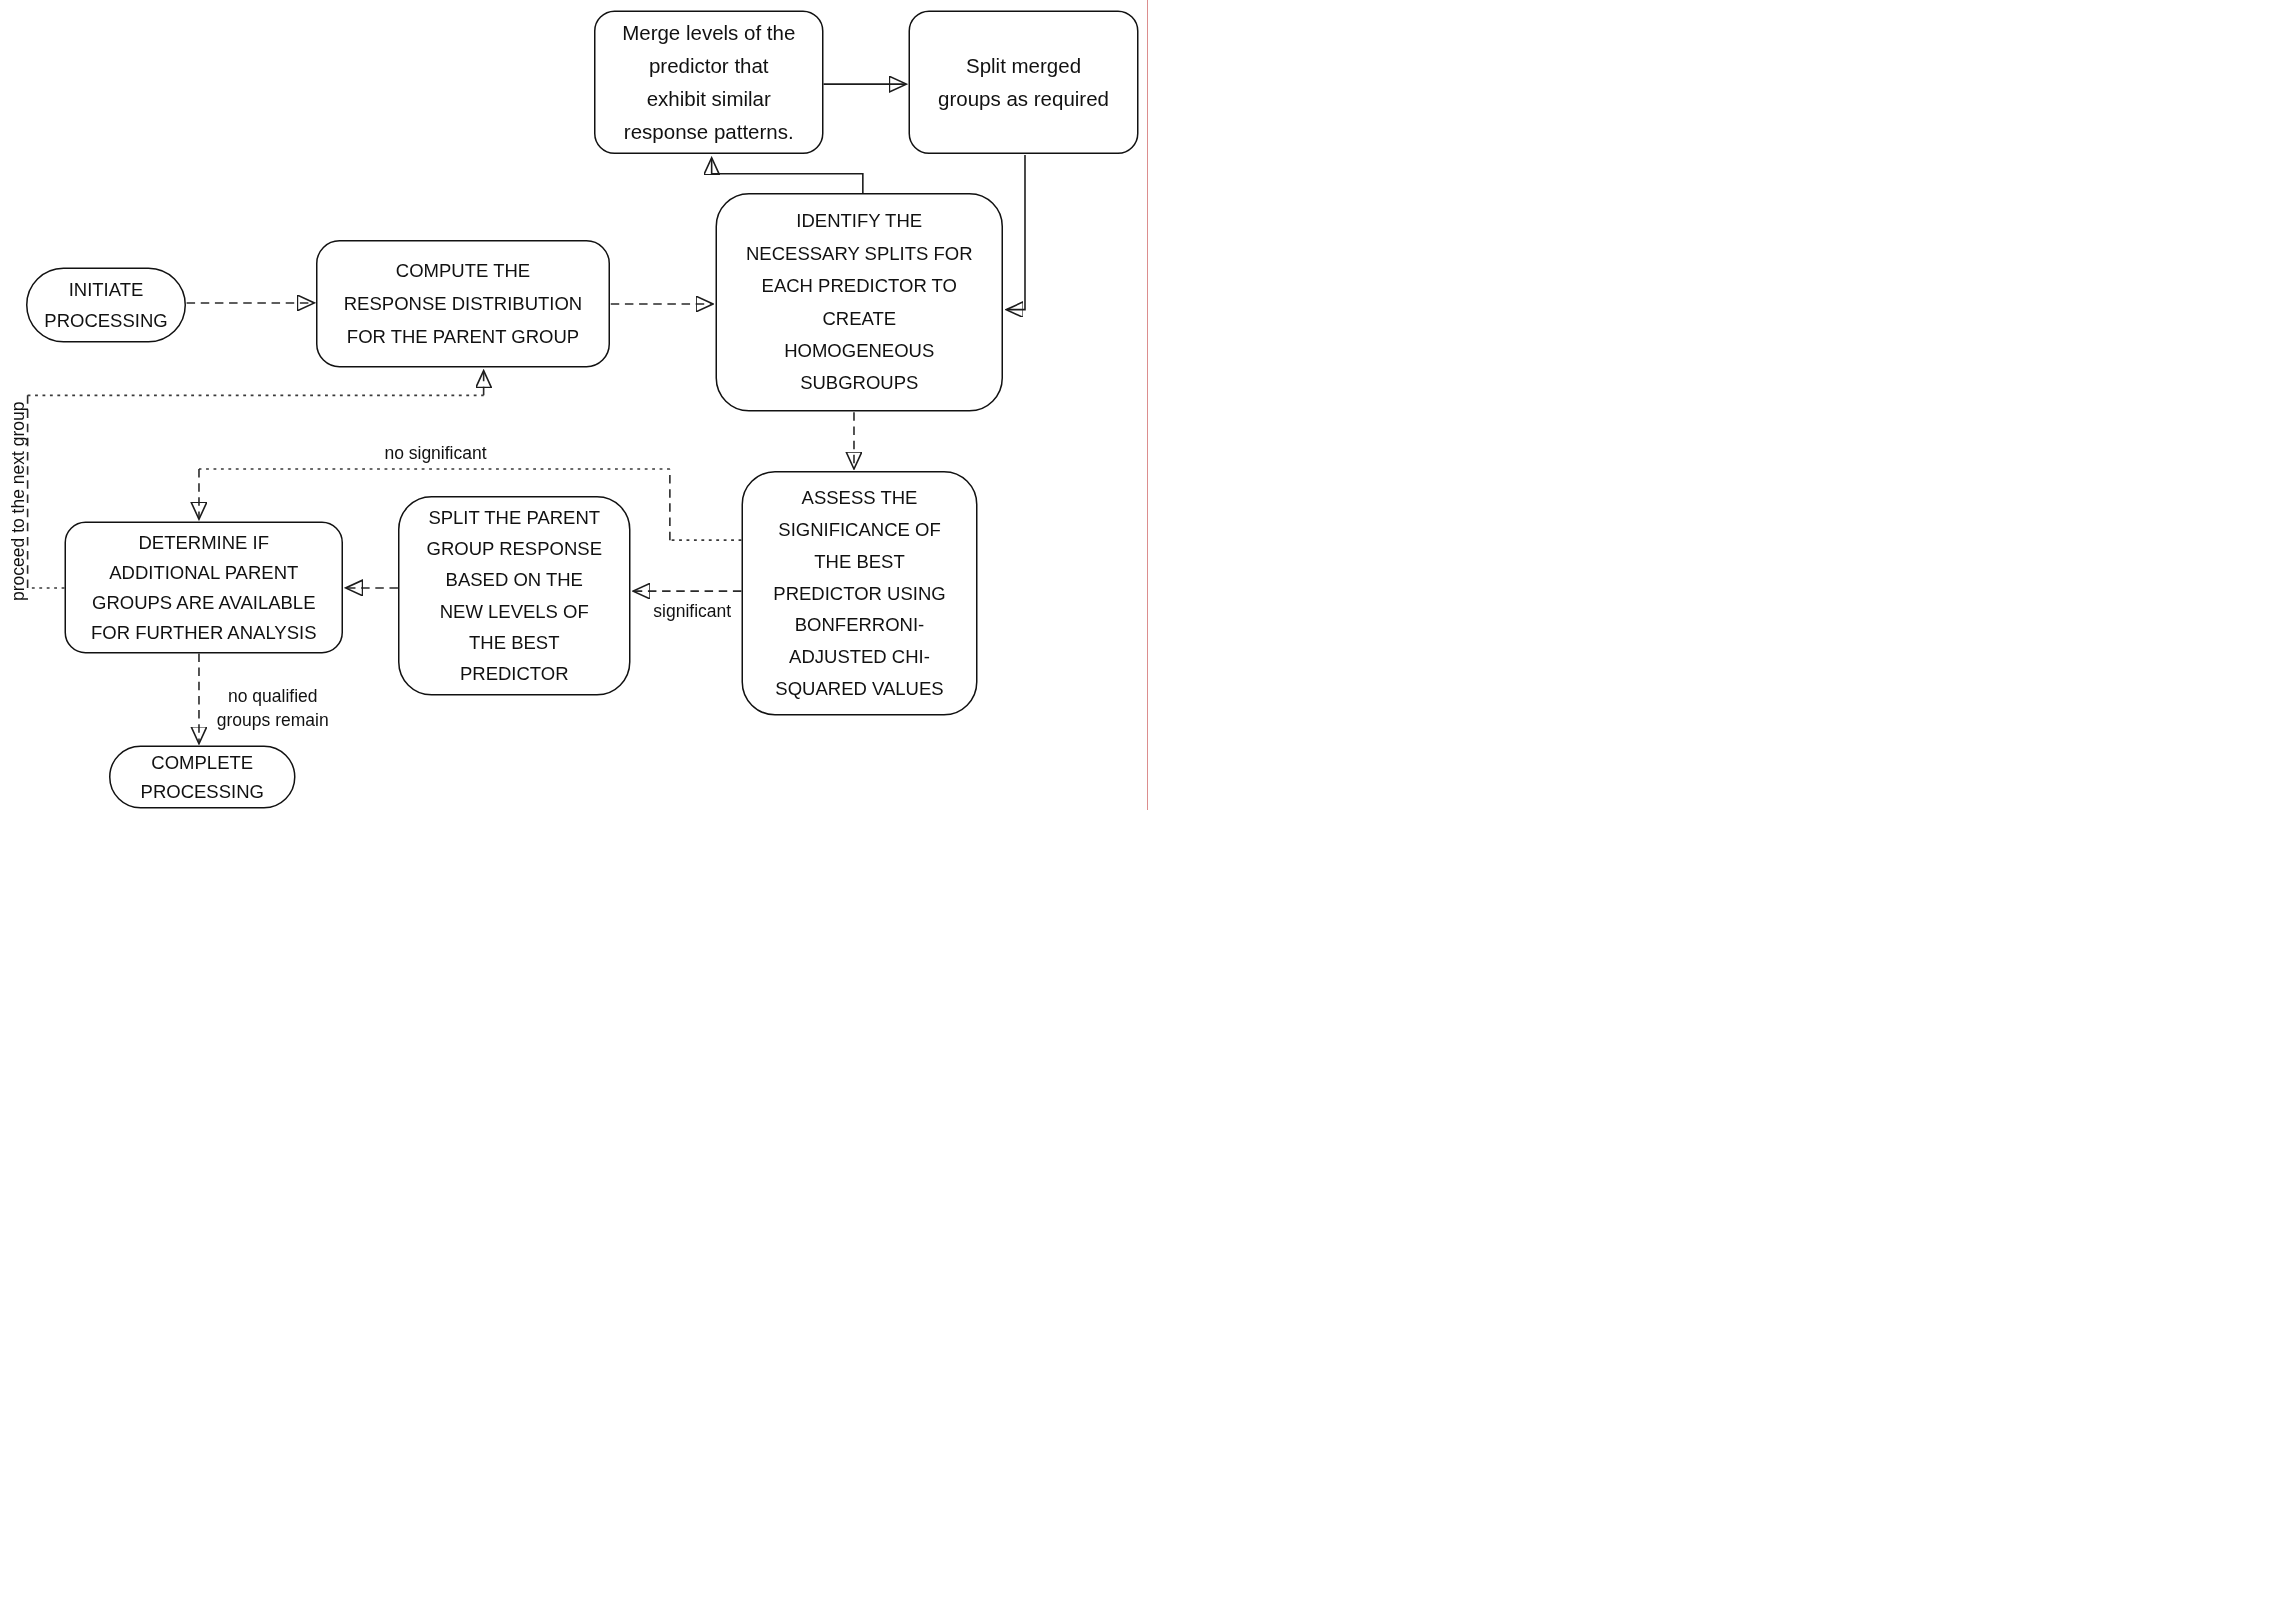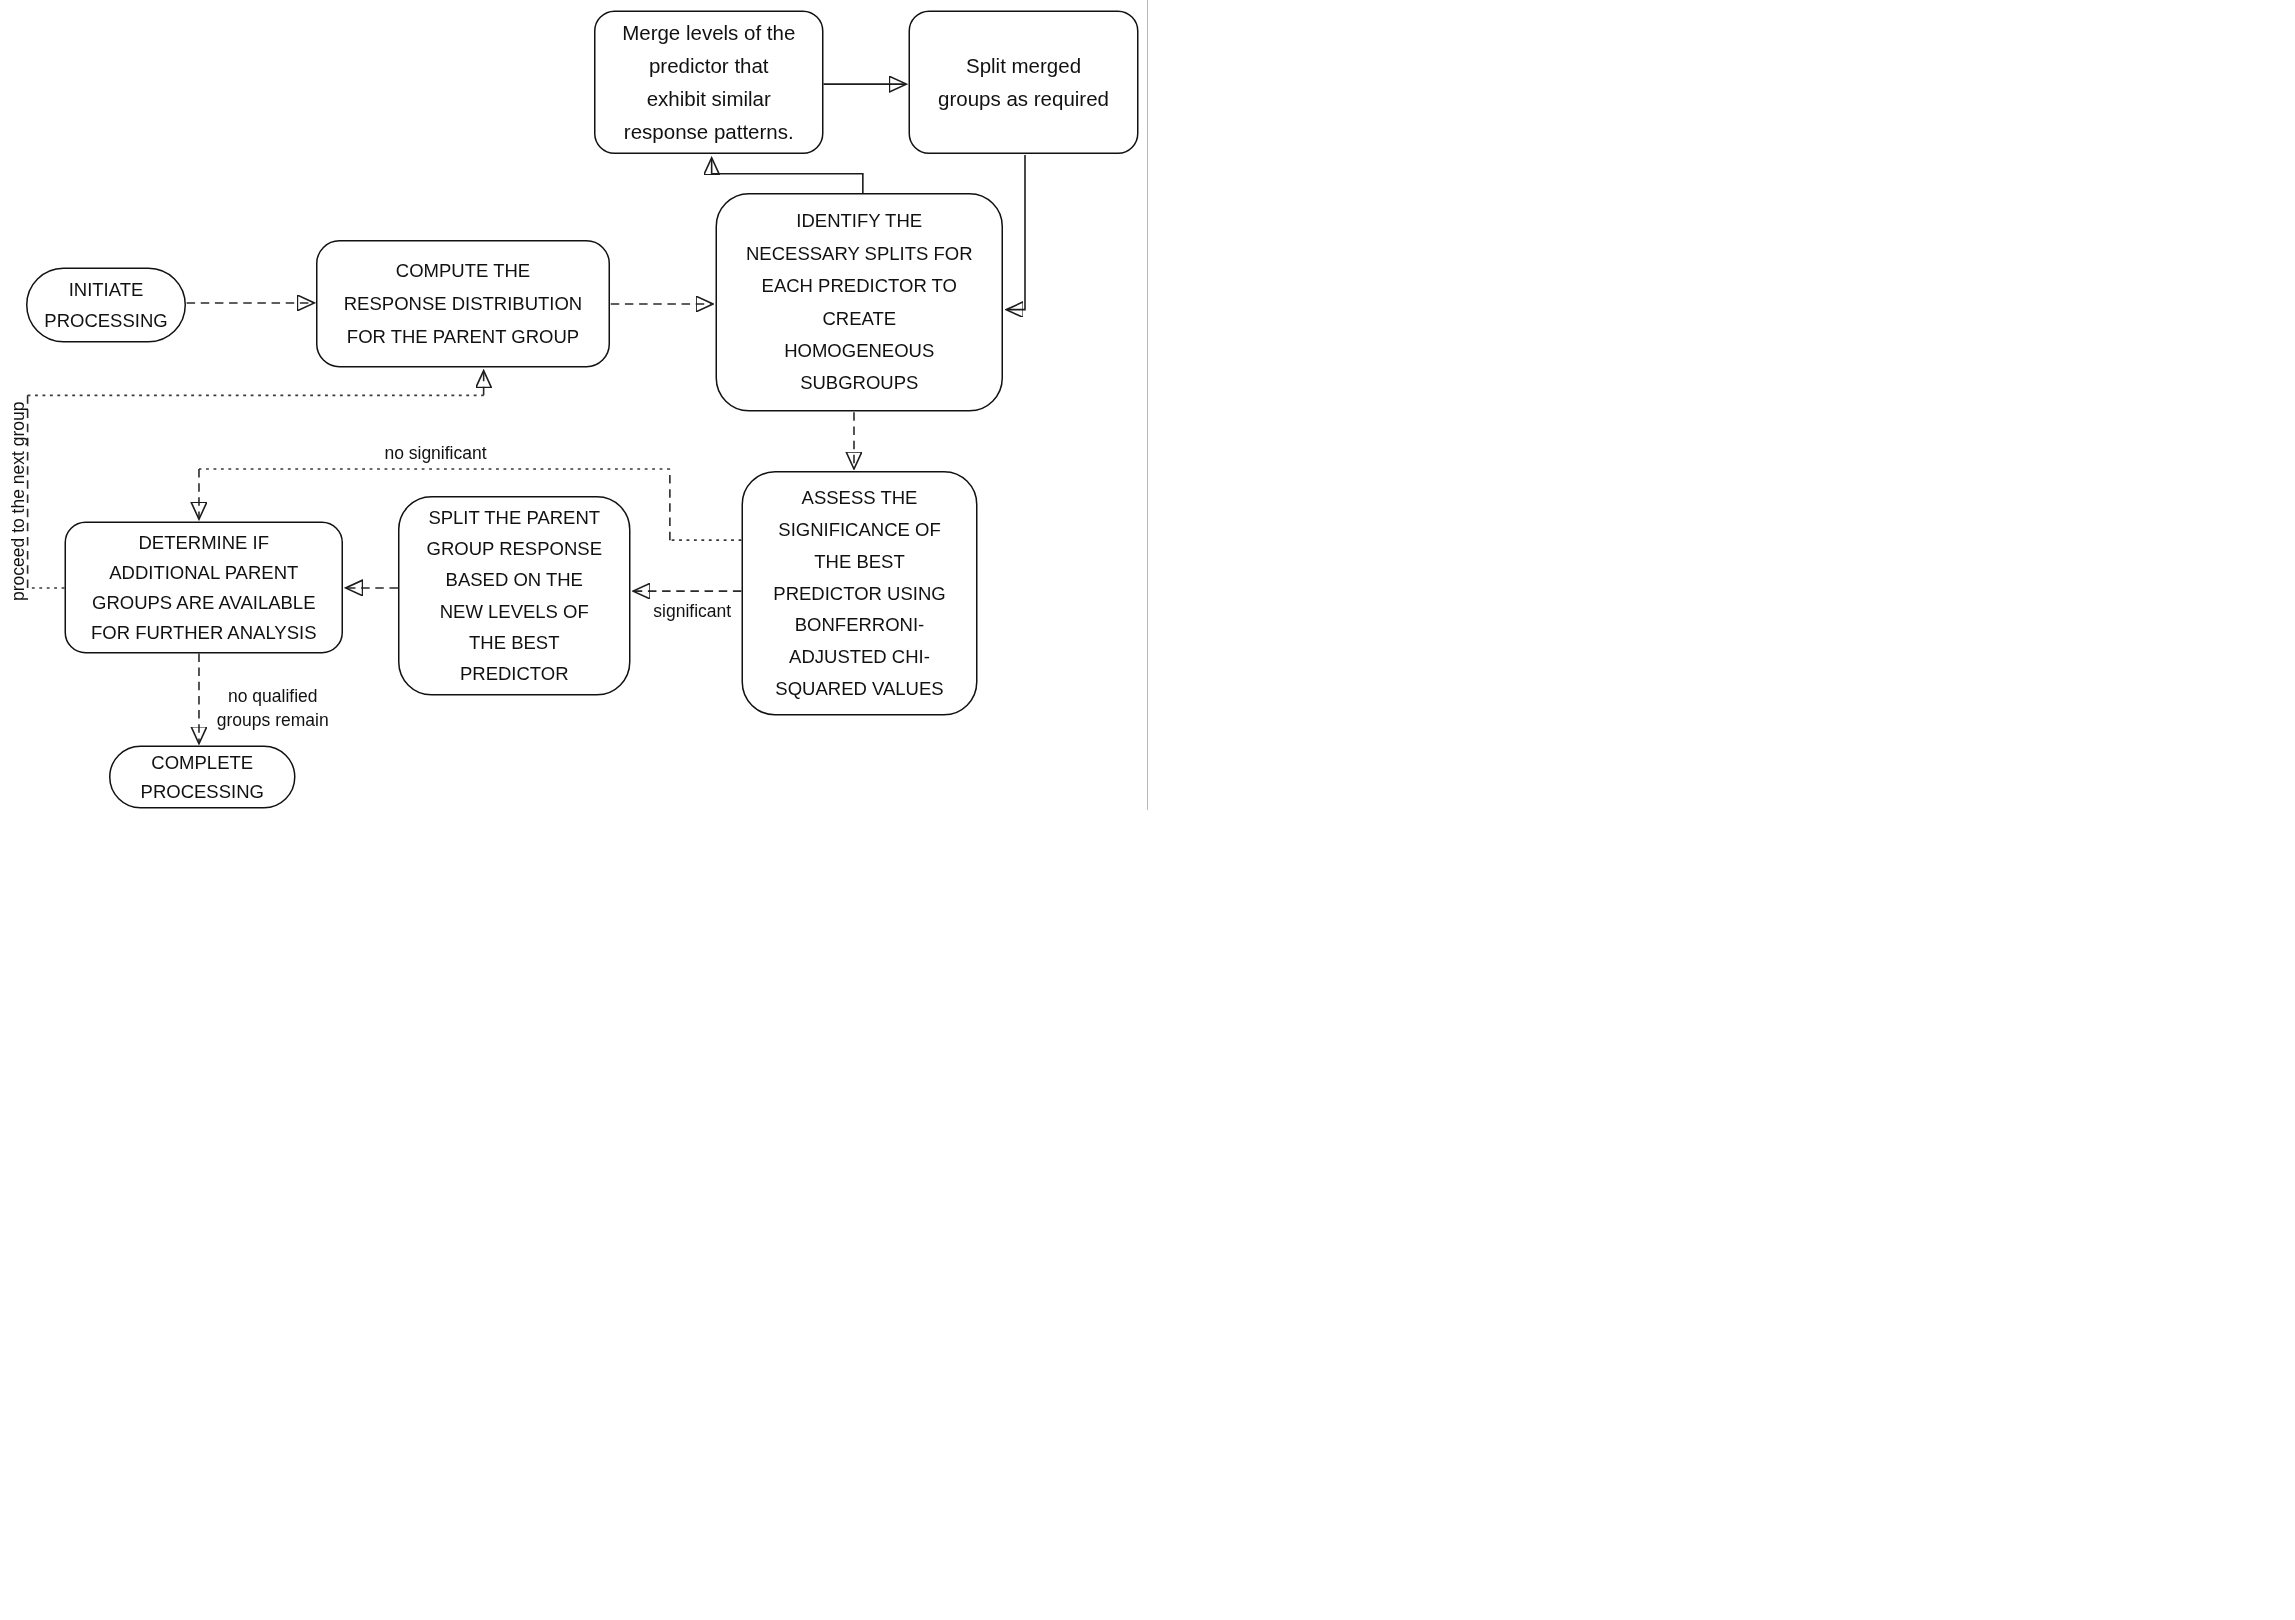--- a/index.html
+++ b/index.html
@@ -1,21 +1,21 @@
 <!DOCTYPE html>
 <html style="font-size:11.3px"><head>
 <meta charset="utf-8">
 <style>
   html,body{margin:0;padding:0;background:#ffffff;}
   .frame{
     position:relative;
     width:1148px;
     height:810px;
     overflow:hidden;
-    background:#737373;
+    background:#b91c1c;
     font-family:"Liberation Sans", sans-serif;
   }
   .canvas{
     position:absolute;
     left:0;top:0;
     width:2295px;height:1621px;
     transform:scale(0.5);
     transform-origin:0 0;
     background:#ffffff;
   }

